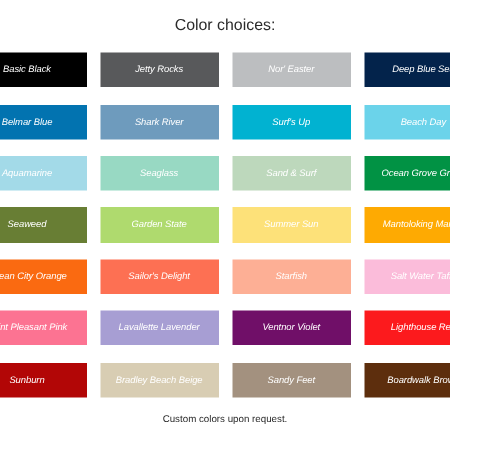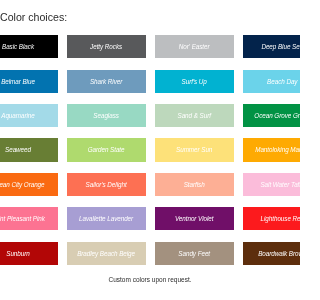--- a/index.html
+++ b/index.html
@@ -18,20 +18,21 @@
     position: relative;
     width: 300px;
     height: 300px;
     background: #ffffff;
   }
   #title {
     position: absolute;
     left: 0;
     top: 11.6px;
     width: 300px;
+    text-align: center;
     font-size: 10.6px;
     line-height: 1;
     color: #2b2b2b;
     transform: translateZ(0);
   }
   #grid {
     position: absolute;
     left: -21.5px;
     top: 35.29px;
     width: 430px;

